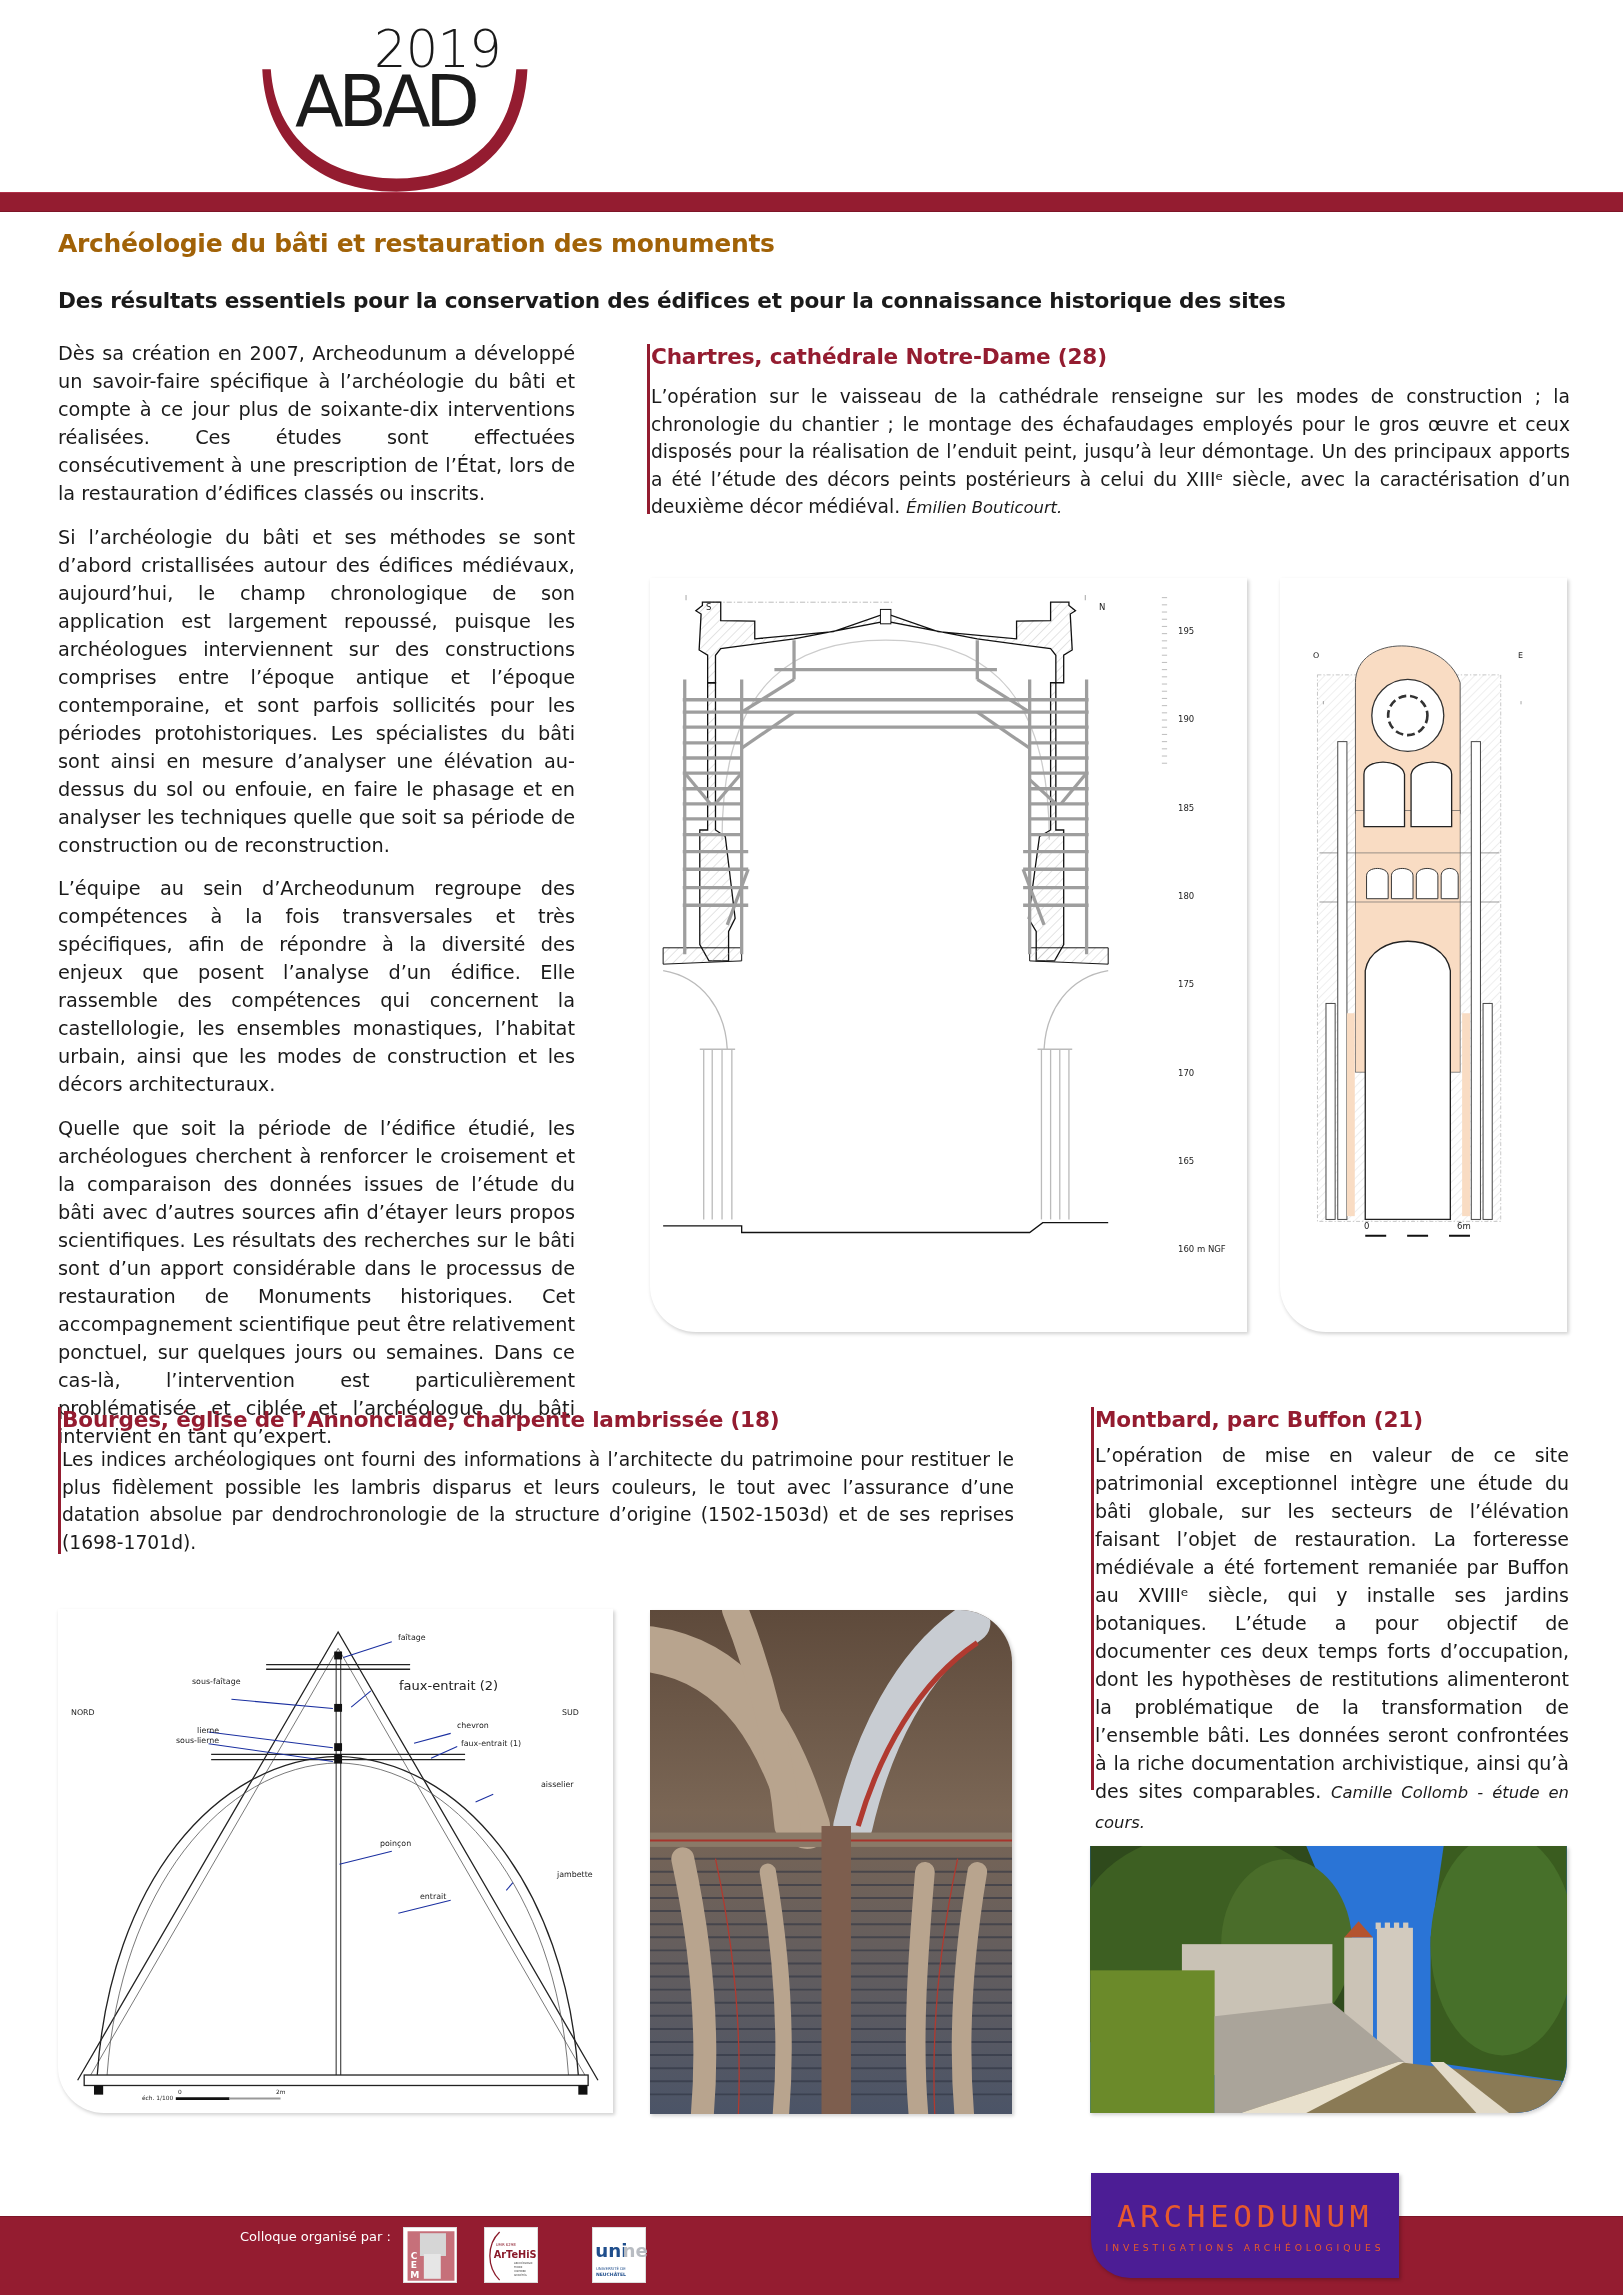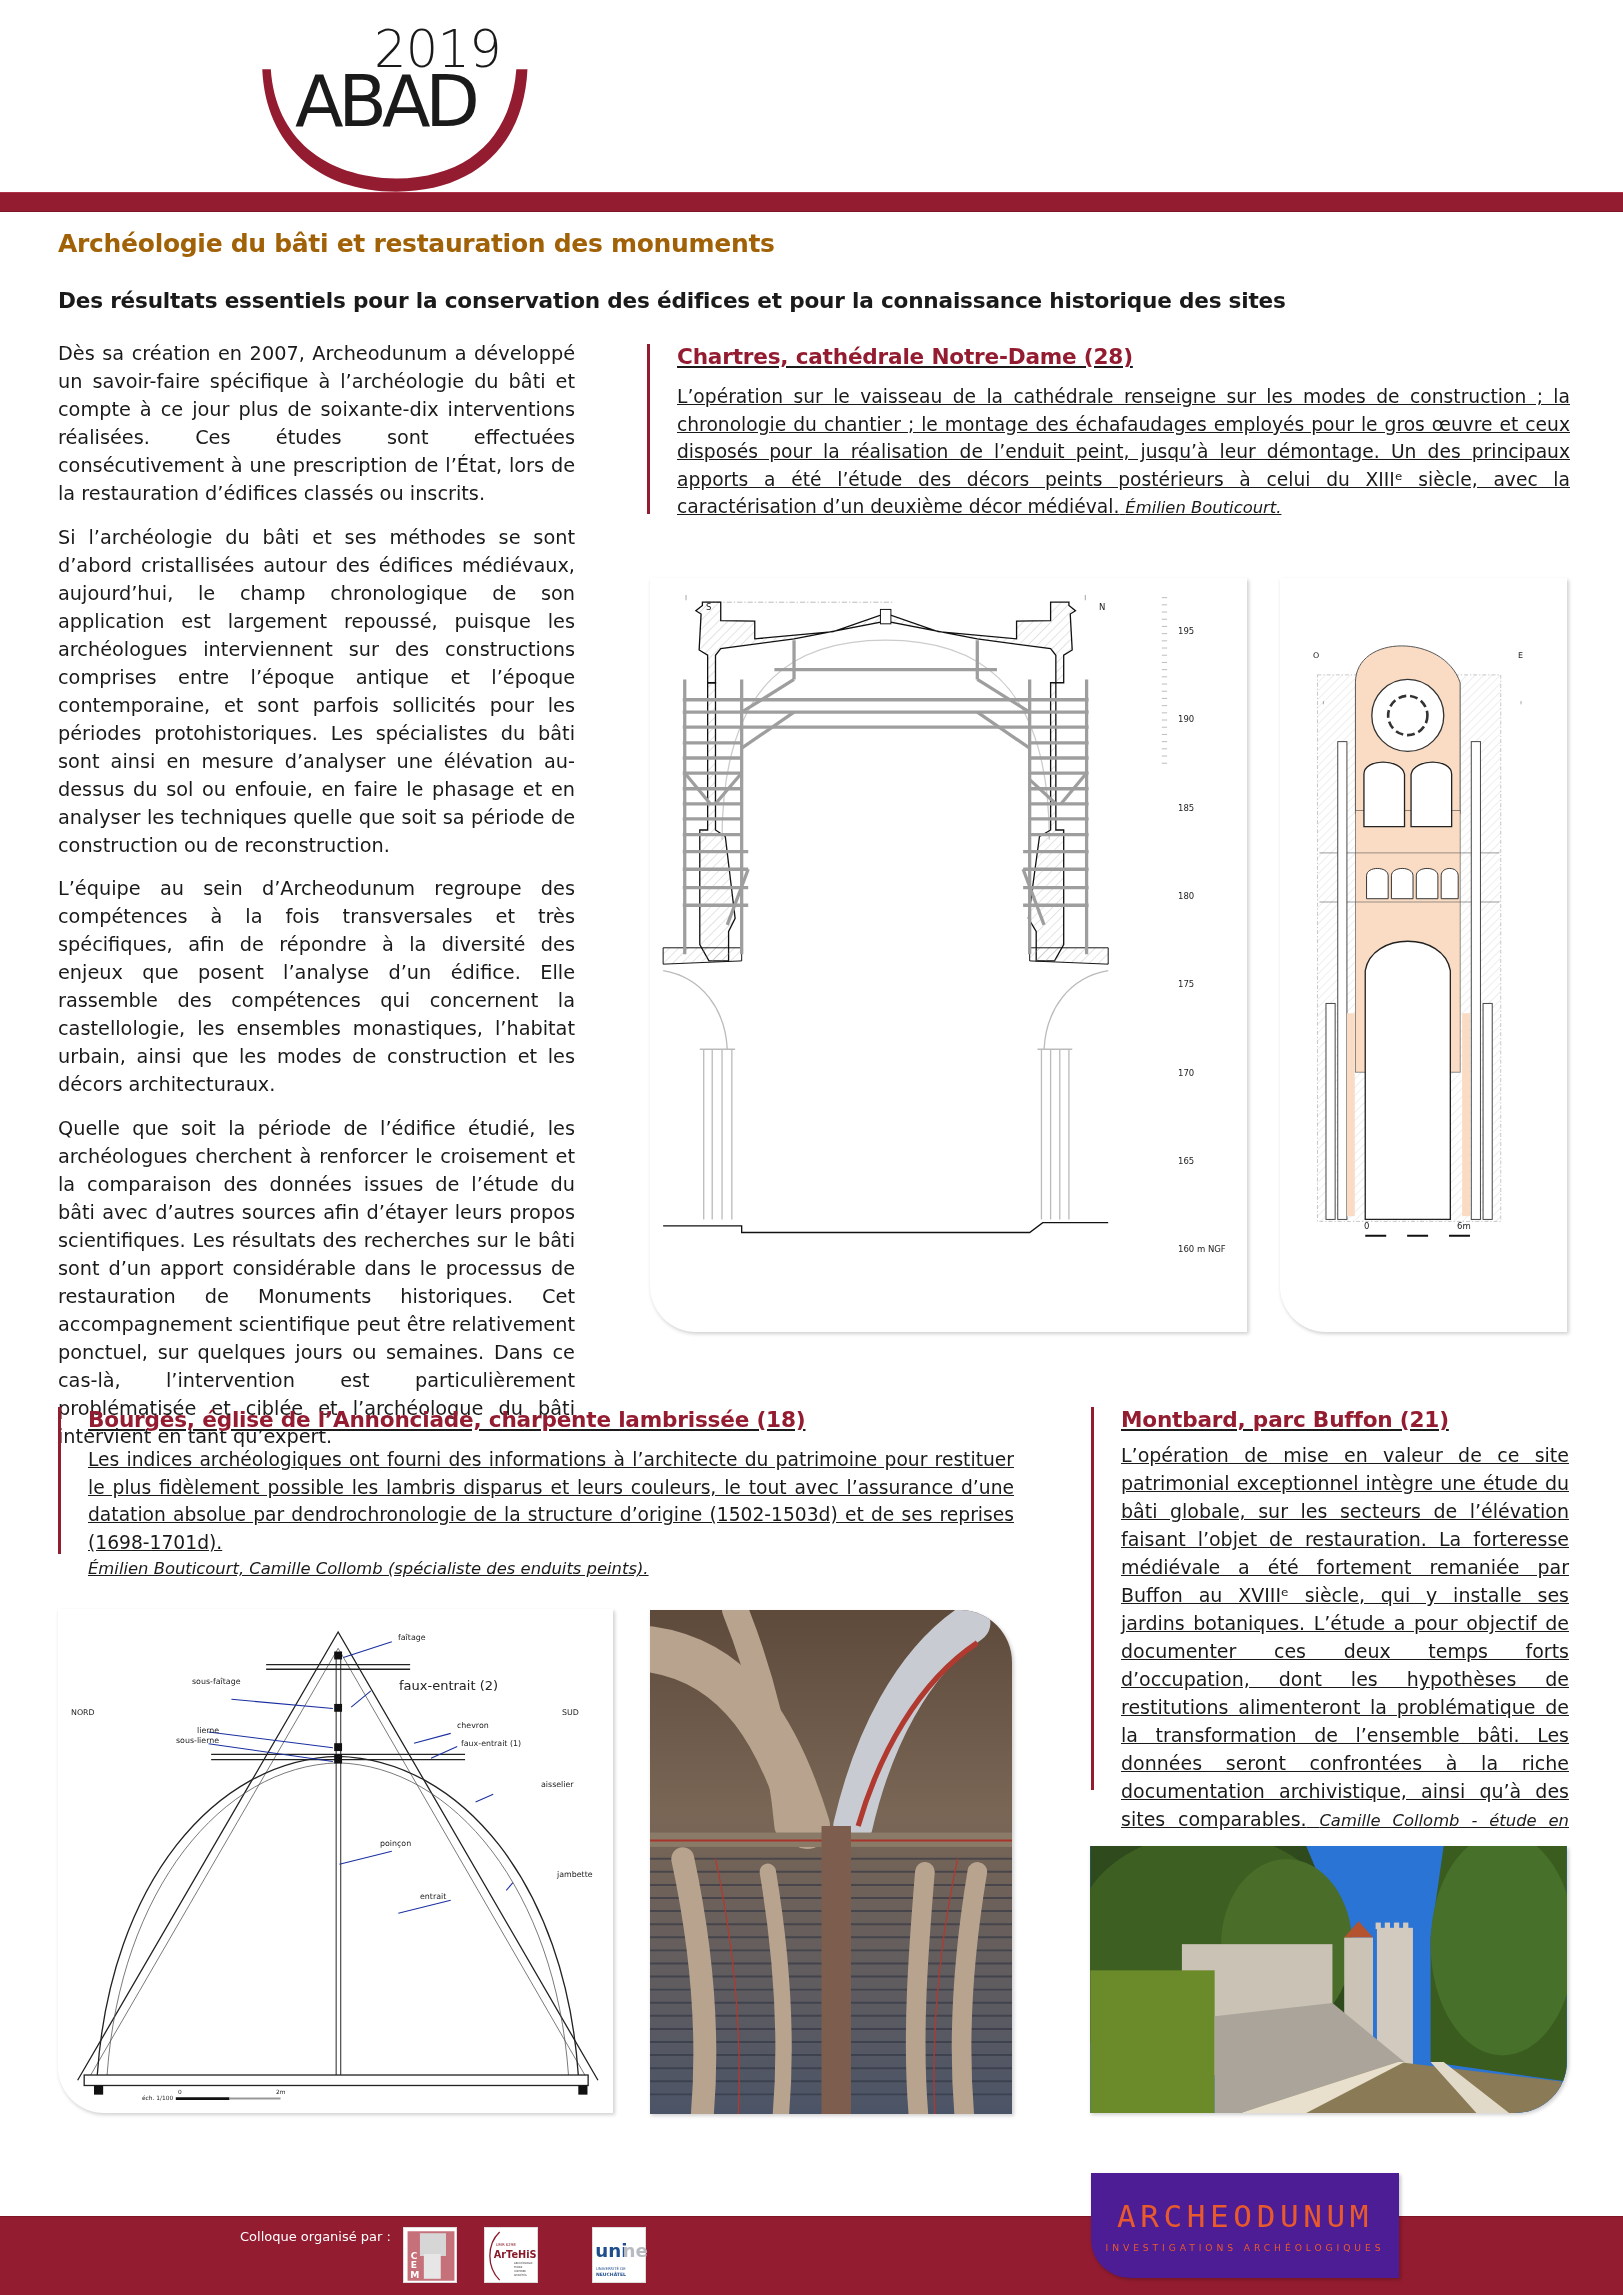--- a/index.html
+++ b/index.html
@@ -14,21 +14,21 @@
   .top-bar { position: absolute; left: 0; top: 192px; width: 1623px; height: 20px; background: #941c30; border-top: 0.7px solid #b03048; border-bottom: 0.7px solid #7d1527; }
 
   .page-title { position: absolute; left: 58px; top: 229px; font-size: 25px; font-weight: bold; color: #a16207; letter-spacing: -0.3px; }
   .page-subtitle { position: absolute; left: 58px; top: 288px; font-size: 21.6px; font-weight: bold; color: #1a1a1a; letter-spacing: -0.2px; }
 
   
   .intro { position: absolute; left: 58px; top: 340px; width: 517px; }
   .intro p { font-size: 19.3px; line-height: 28px; text-align: justify; margin-bottom: 15.7px; hyphens: manual; }
 
   
-  .section { position: absolute; border-left: 3.9px solid #941c30; padding-left: 27px; text-decoration: underline; }
+  .section { position: absolute; border-left: 3.9px solid #941c30; padding-left: 1px; }
   .section h2 { font-size: 21.6px; font-weight: bold; color: #941c30; letter-spacing: -0.2px; margin-bottom: 14.4px; }
   .section p { font-size: 19px; line-height: 27.5px; text-align: justify; }
   .section .credit { font-style: italic; font-size: 16.4px; }
 
   .sec-chartres { left: 647px; top: 344px; width: 923px; height: 170px; }
   .sec-chartres p { font-size: 18.7px; }
   .sec-bourges { left: 58px; top: 1407px; width: 956px; height: 147px; }
   .sec-bourges p { font-size: 18.7px; }
   .sec-montbard { left: 1091px; top: 1407px; width: 478px; height: 383px; }
   .sec-montbard h2 { margin-bottom: 9.2px; }
@@ -258,21 +258,20 @@
   </svg>
   <div class="lbl" style="left:33px;top:73px;font-size:7.9px;">O</div>
   <div class="lbl" style="left:238px;top:73px;font-size:7.9px;">E</div>
   <div class="lbl" style="left:84px;top:643px;font-size:8.5px;">0</div>
   <div class="lbl" style="left:177px;top:643px;font-size:8.5px;">6m</div>
 </div>
 
 <div class="section sec-bourges">
   <h2>Bourges, église de l’Annonciade, charpente lambrissée (18)</h2>
   <p>Les indices archéologiques ont fourni des informations à l’architecte du patrimoine pour restituer le plus fidèlement possible les lambris disparus et leurs couleurs, le tout avec l’assurance d’une datation absolue par dendrochronologie de la structure d’origine (1502-1503d) et de ses reprises (1698-1701d).</p>
-  <p class="credit" style="line-height:25px;">Émilien Bouticourt, Camille Collomb (spécialiste des enduits peints).</p>
 </div>
 
 <div class="card card-truss">
   <svg width="555" height="504" viewBox="0 0 848 770">
     <g fill="none" stroke="#222" stroke-width="2">
       <path d="M 30 720 L 428 35 L 825 720"></path>
       <path d="M 50 712 L 428 60 L 805 712" stroke="#555" stroke-width="1.2"></path>
       <path d="M 60 712 C 80 420, 240 230, 428 225 C 615 230, 775 420, 795 712"></path>
       <path d="M 75 712 C 95 430, 250 240, 428 235 C 605 240, 760 430, 780 712" stroke="#555" stroke-width="1.2"></path>
       <rect x="40" y="712" width="770" height="16"></rect>

